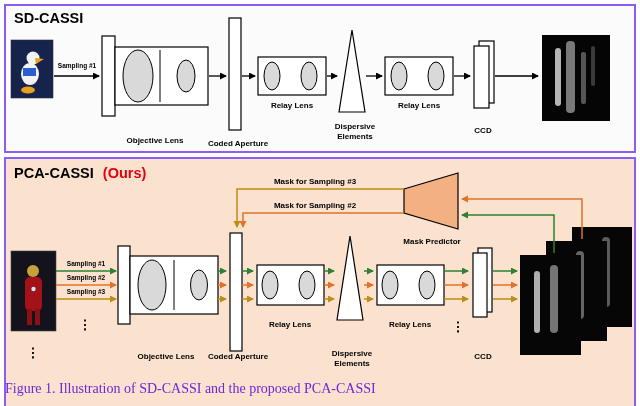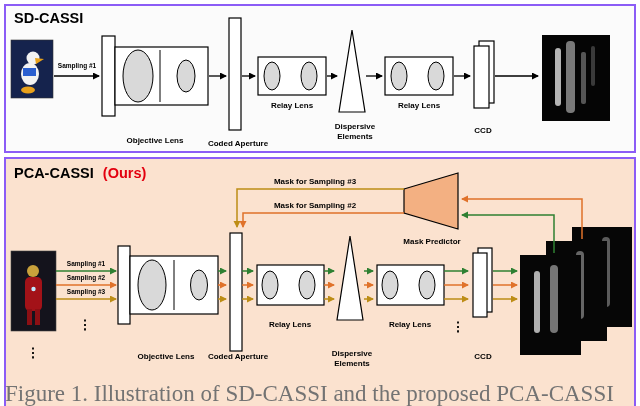--- a/index.html
+++ b/index.html
@@ -14,21 +14,21 @@
   .t-small{font:bold 6.5px "Liberation Sans",sans-serif;fill:#000;text-anchor:middle;}
   .t-mask{font:bold 8px "Liberation Sans",sans-serif;fill:#000;text-anchor:middle;}
   .t-dots{font:bold 13px "Liberation Sans",sans-serif;fill:#000;text-anchor:middle;}
   .comp{fill:#fff;stroke:#000;stroke-width:1.2;}
   .lens{fill:#d9d9d9;stroke:#000;stroke-width:1;}
   .ar{stroke:#000;stroke-width:1.3;fill:none;}
   .ar-g{stroke:var(--green,#2f8032);stroke-width:1.5;fill:none;}
   .ar-o{stroke:var(--orange,#e0722a);stroke-width:1.5;fill:none;}
   .ar-y{stroke:var(--gold,#bd8d16);stroke-width:1.5;fill:none;}
   #caption{position:absolute;left:5px;top:381px;width:634px;white-space:nowrap;overflow:hidden;
-           font-family:"Liberation Serif",serif;font-size:23px;color:#737373;}
+           font-family:"Liberation Serif",serif;font-size:14px;color:#6d28d9;}
 </style>
 </head>
 <body>
 
 <div class="panel" id="panel-sd">
   <svg width="628" height="145" viewBox="0 0 628 145">
     <defs>
       <marker id="mkAb" markerUnits="userSpaceOnUse" markerWidth="8" markerHeight="8" refX="6" refY="3.5" orient="auto">
         <path d="M0,0L7,3.5L0,7Z" fill="#000"></path>
       </marker>

